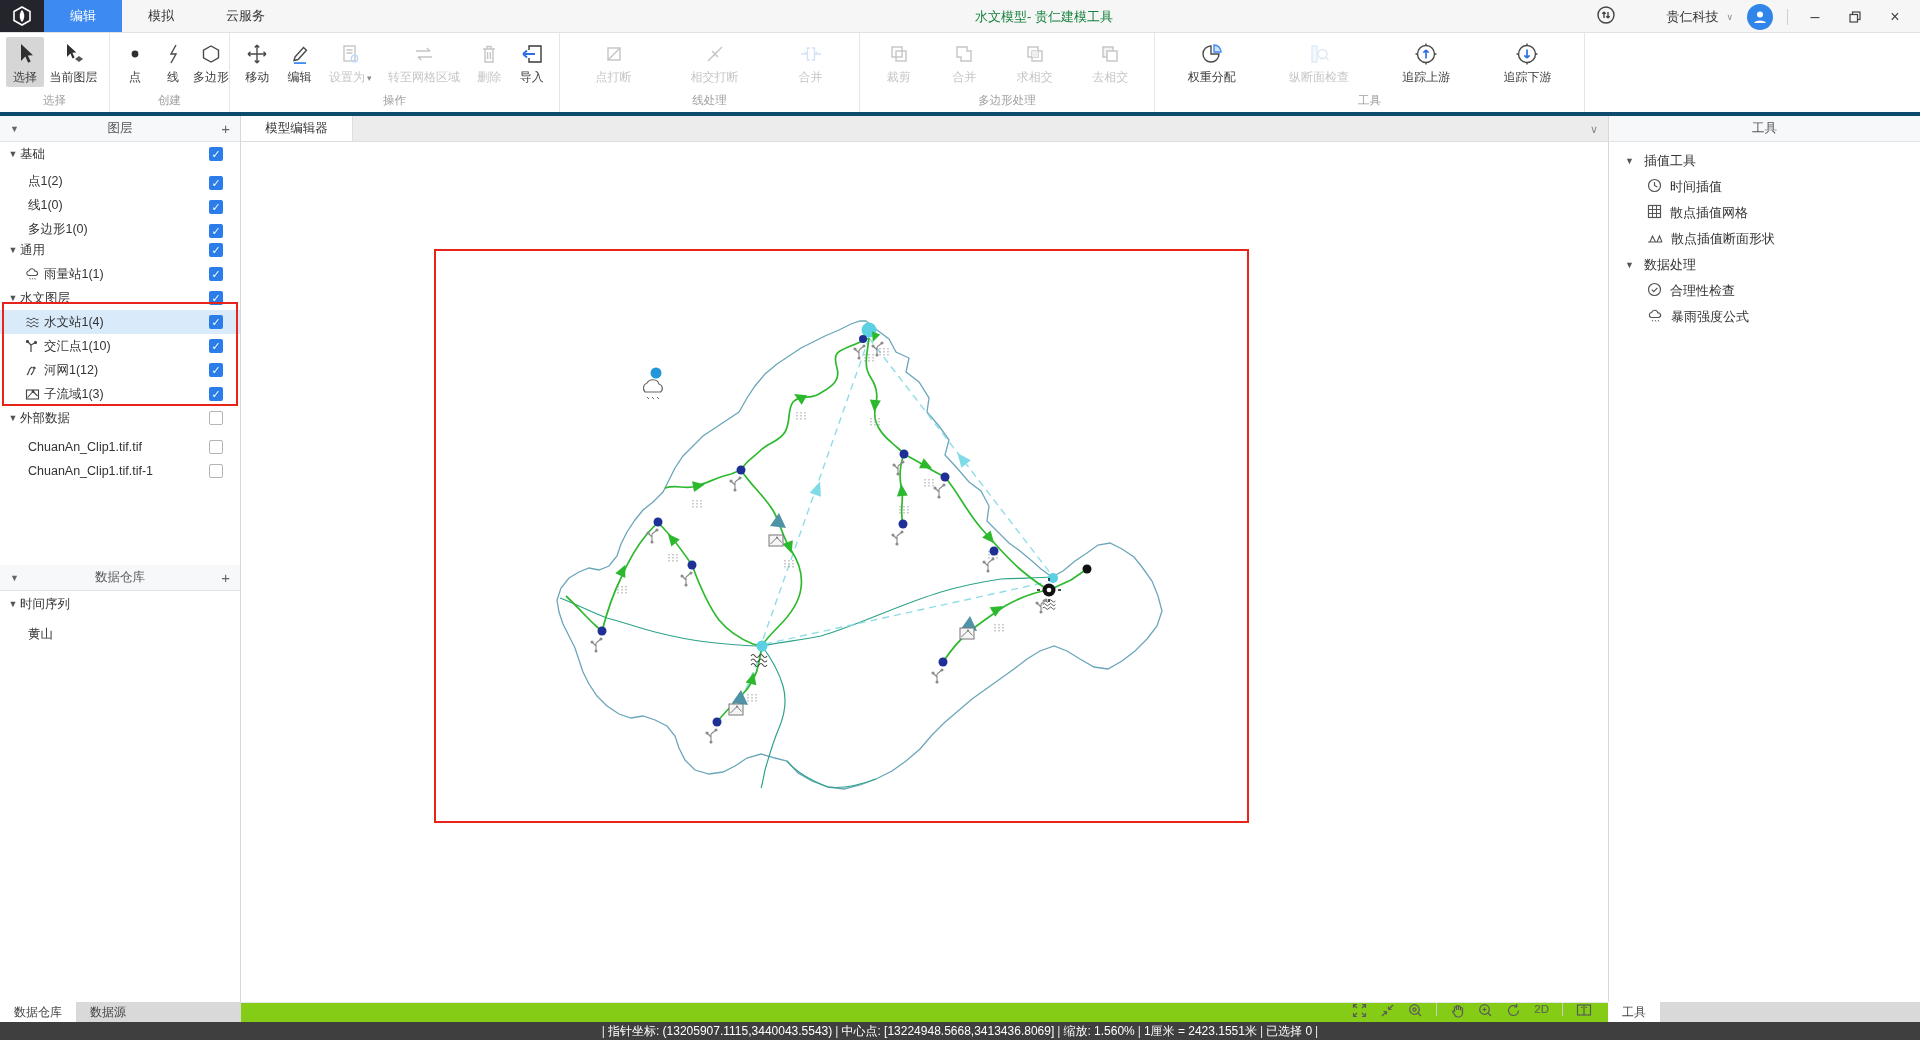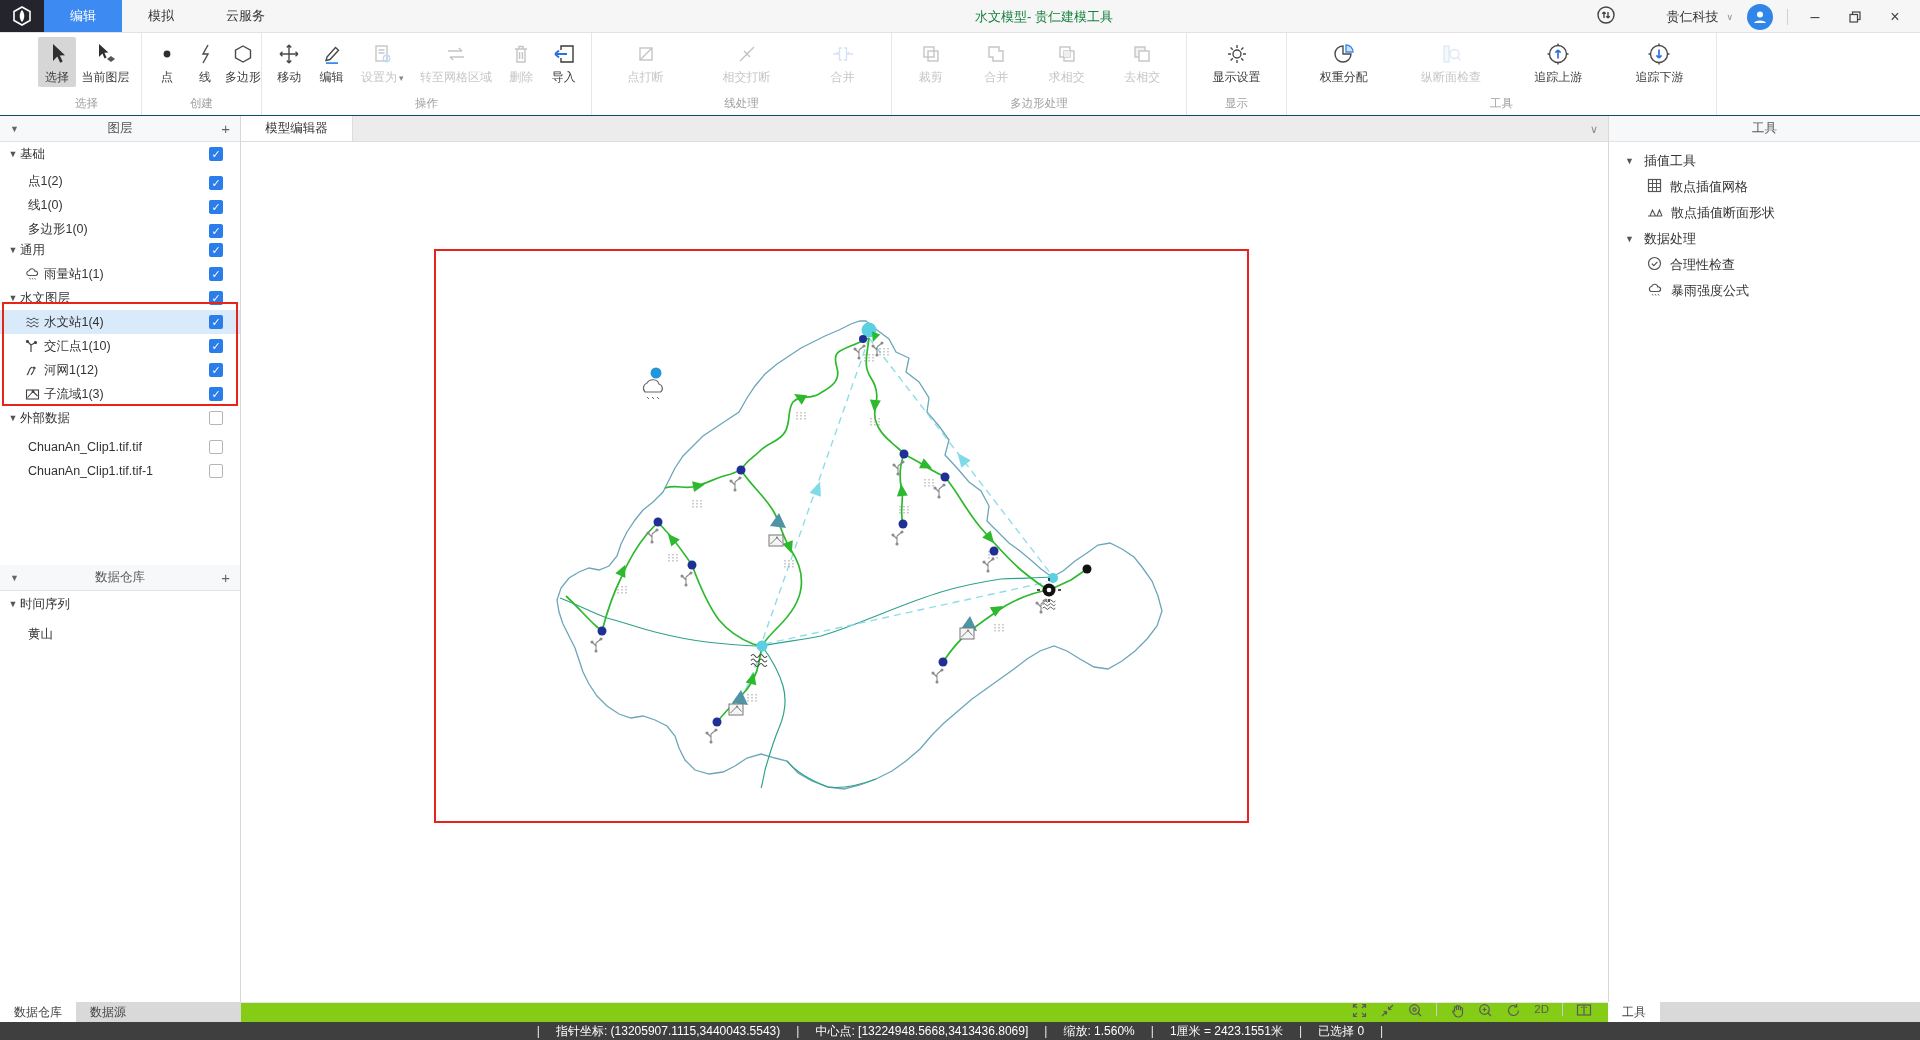--- a/index.html
+++ b/index.html
@@ -14,21 +14,21 @@
   .menu-tab { padding:0 26px; display:flex; align-items:center; font-size:13px; color:#333; cursor:default; }
   .menu-tab.active { background:#3d8bf2; color:#fff; }
   .app-title { position:absolute; left:975px; top:0; height:33px; display:flex; align-items:center; font-size:13px; color:#15803d; }
   .tb-right { position:absolute; right:0; top:0; height:33px; display:flex; align-items:center; gap:14px; padding-right:12px; }
   .company { font-size:13px; color:#333; display:flex; align-items:center; gap:6px;margin-left:36px; }
   .avatar { width:26px; height:26px; border-radius:50%; background:#2f86e8; display:flex; align-items:center; justify-content:center; }
   .tb-sep { width:1px; height:16px; background:#d0d0d0; }
   .winbtn { width:26px; height:26px; display:flex; align-items:center; justify-content:center; font-size:16px; color:#444; }
 
   
-  .ribbon { position:absolute; top:33px; left:0; right:0; height:83px; background:#fff; border-bottom:1px solid #0c4a6e; display:flex;padding-left:32px; }
+  .ribbon { position:absolute; top:33px; left:0; right:0; height:83px; background:#fff; border-bottom:4px solid #0c4a6e; display:flex; }
   .rgroup { border-right:1px solid #e6e6e6; display:flex; flex-direction:column; }
   .rbtns { flex:1; display:flex; justify-content:space-around; align-items:flex-start; padding:4px 6px 0; }
   .rgroup-label { text-align:center; font-size:11.5px; color:#a0a0a0; padding:1px 0 4px; }
   .rbtn { display:flex; flex-direction:column; align-items:center; padding:3px 6px 1px; border-radius:2px; min-width:38px; }
   .rbtn .ric { height:28px; display:flex; align-items:center; justify-content:center; }
   .rbtn .rlabel { font-size:12px; color:#3c3c3c; white-space:nowrap; margin-top:1px; }
   .rbtn.selected { background:#d6d6d6; }
   .rbtn.disabled .rlabel { color:#c6c6c6; }
   .rbtn.disabled svg { opacity:.32; }
   .ric svg { stroke:#4a4a4a; fill:none; stroke-width:1.4; }
@@ -74,21 +74,21 @@
   .bottomstrip { position:absolute; left:0; right:0; bottom:18px; height:20px; display:flex; }
   .bs-left { width:241px; background:#d9d9d9; display:flex; }
   .bs-tab { padding:0 14px; display:flex; align-items:center; font-size:12px; color:#444; }
   .bs-tab.active { background:#fff; }
   .bs-center { flex:1; background:#84cc16; display:flex; align-items:flex-start; justify-content:flex-end; gap:13px; padding-right:16px; border-top:1px solid #e5e5e5; }
   .bs-center svg { stroke:#5a5a5a; fill:none; stroke-width:1.2; }
   .bs-2d { font-size:11.5px; color:#5a5a5a; }
   .bs-sep { width:1px; height:13px; background:#ccc; }
   .bs-right { width:312px; background:#d9d9d9; display:flex; }
   .statusbar { position:absolute; left:0; right:0; bottom:0; height:18px; background:#3f3f3f; color:#fff; display:flex; align-items:center; justify-content:center; font-size:12px; }
-  .statusbar .seg { padding:0 16px; }
+  .statusbar .seg { padding:0 3px; }
   .statusbar .sbar { color:#e8e8e8; }
 </style>
 </head>
 <body>
 
 <div class="app">
 
   <div class="titlebar">
     <div class="logo">
       <svg width="22" height="22" viewBox="0 0 22 22">
@@ -310,34 +310,20 @@
                 <rect x="4" y="4" width="10" height="10" fill="#dcdcdc"></rect>
                 <rect x="8" y="8" width="10" height="10" fill="#fff"></rect>
               </svg>
             </span>
           <span class="rlabel">去相交</span>
         </div>
       </div>
       <div class="rgroup-label">多边形处理</div>
     </div>
 
-    <div class="rgroup" style="width:100px">
-      <div class="rbtns">
-        <div class="rbtn">
-          <span class="ric">
-              <svg width="22" height="22" viewBox="0 0 22 22">
-                <circle cx="11" cy="11" r="4"></circle>
-                <path d="M11,2 V5 M11,17 V20 M2,11 H5 M17,11 H20 M4.6,4.6 L6.8,6.8 M15.2,15.2 L17.4,17.4 M17.4,4.6 L15.2,6.8 M6.8,15.2 L4.6,17.4"></path>
-              </svg>
-            </span>
-          <span class="rlabel">显示设置</span>
-        </div>
-      </div>
-      <div class="rgroup-label">显示</div>
-    </div>
 
     <div class="rgroup" style="width:430px">
       <div class="rbtns">
         <div class="rbtn">
           <span class="ric">
               <svg width="24" height="24" viewBox="0 0 24 24">
                 <path d="M11,4 A8,8 0 1 0 19,12 L11,12 Z" stroke="#4a4a4a"></path>
                 <path d="M14,10 V3 A7,7 0 0 1 21,10 Z" fill="#cfe2f8" stroke="#3d8af0"></path>
               </svg>
             </span>
@@ -663,20 +649,27 @@
   </div>
 
   <div class="rightpanel">
     <div class="panel-header">
       <span class="ph-title">工具</span>
     </div>
     <div style="padding-top:6px">
       <div class="tool-row group">
         <span class="grp-caret">▼</span>
         <span>插值工具</span>
+      </div>
+      <div class="tool-row item">
+        <span><svg width="15" height="15" viewBox="0 0 15 15">
+              <circle cx="7.5" cy="7.5" r="6"></circle>
+              <path d="M7.5,4 V7.5 L10.3,9"></path>
+            </svg></span>
+        <span>时间插值</span>
       </div>
       <div class="tool-row item">
         <span><svg width="15" height="15" viewBox="0 0 15 15">
               <rect x="1.5" y="1.5" width="12" height="12"></rect>
               <path d="M5.5,1.5 V13.5 M9.5,1.5 V13.5 M1.5,5.5 H13.5 M1.5,9.5 H13.5" stroke-width="1"></path>
             </svg></span>
         <span>散点插值网格</span>
       </div>
       <div class="tool-row item">
         <span><svg width="16" height="14" viewBox="0 0 16 14">

